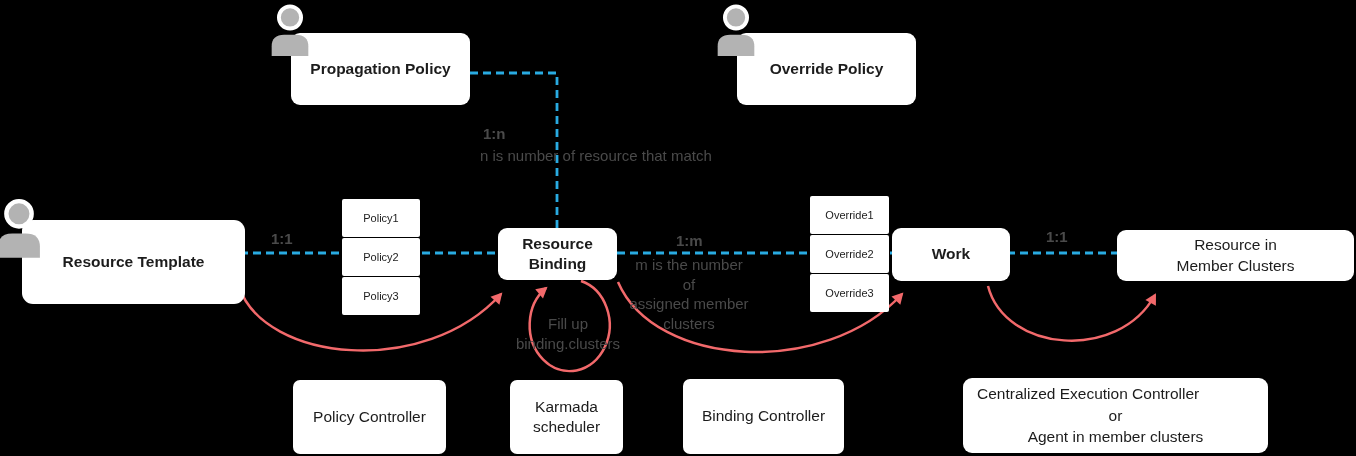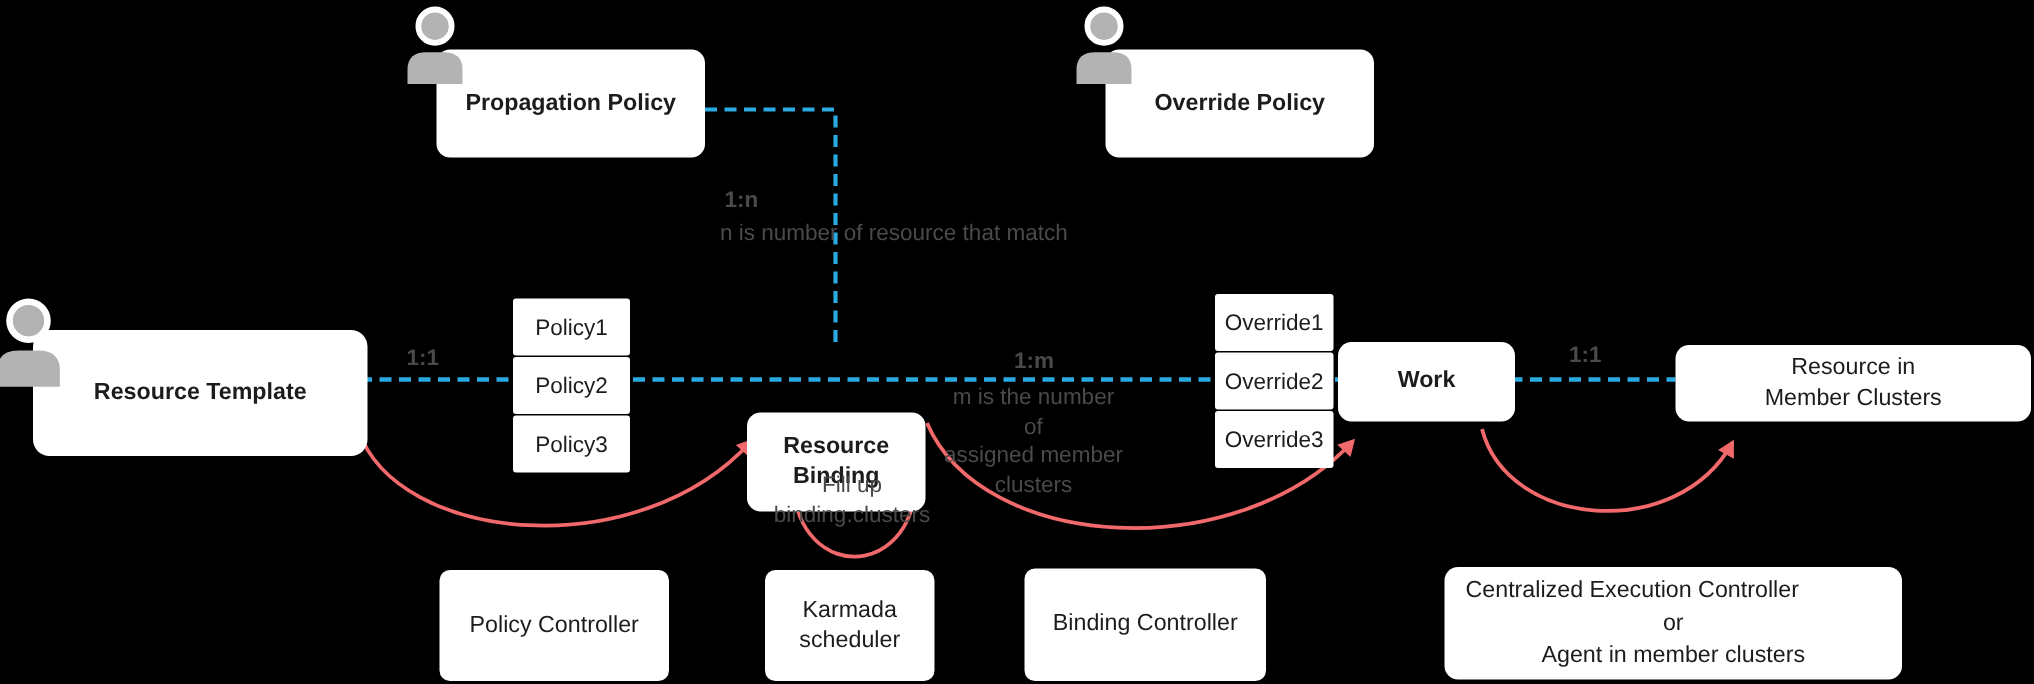--- a/index.html
+++ b/index.html
@@ -11,32 +11,32 @@
   .node{
     position:absolute;z-index:2;background:#fff;color:#1c1c1c;
     display:flex;flex-direction:column;align-items:center;justify-content:center;
     text-align:center;font-size:15.5px;line-height:1.3;border-radius:9px;
   }
   .bold{font-weight:bold;}
   .subtitle-red{color:#e2202a;font-weight:bold;font-style:italic;font-size:15.5px;}
   .stack{position:absolute;z-index:2;display:flex;flex-direction:column;gap:1px;}
   .stack .cell{
     background:#fff;color:#1c1c1c;height:38px;display:flex;align-items:center;
-    justify-content:center;font-size:15px;border-radius:2px;
+    justify-content:center;font-size:11px;border-radius:2px;
   }
   .note{position:absolute;z-index:3;color:#4a4a4a;font-size:15px;line-height:1.3;}
   .ratio{font-weight:bold;}
   .center{text-align:center;}
   .person{position:absolute;z-index:4;}
   
   #propagation-policy{left:291px;top:33px;width:179px;height:72px;}
   #override-policy{left:737px;top:33px;width:179px;height:72px;}
   #resource-template{left:22px;top:220px;width:223px;height:84px;border-radius:11px;}
   #policy-stack{left:342px;top:199px;width:78px;}
-  #resource-binding{left:498px;top:228px;width:119px;height:66px;margin-top:47px;}
+  #resource-binding{left:498px;top:228px;width:119px;height:52px;}
   #override-stack{left:810px;top:196px;width:79px;}
   #work{left:892px;top:228px;width:118px;height:53px;}
   #resource-in-member{left:1117px;top:230px;width:237px;height:51px;}
   #policy-controller{left:293px;top:380px;width:153px;height:74px;border-radius:7px;}
   #karmada-scheduler{left:510px;top:380px;width:113px;height:74px;border-radius:7px;}
   #binding-controller{left:683px;top:379px;width:161px;height:75px;border-radius:7px;}
   #execution-controller{
     left:963px;top:378px;width:305px;height:75px;border-radius:9px;
     align-items:stretch;justify-content:center;padding:0 14px;box-sizing:border-box;
     text-align:left;line-height:1.38;

